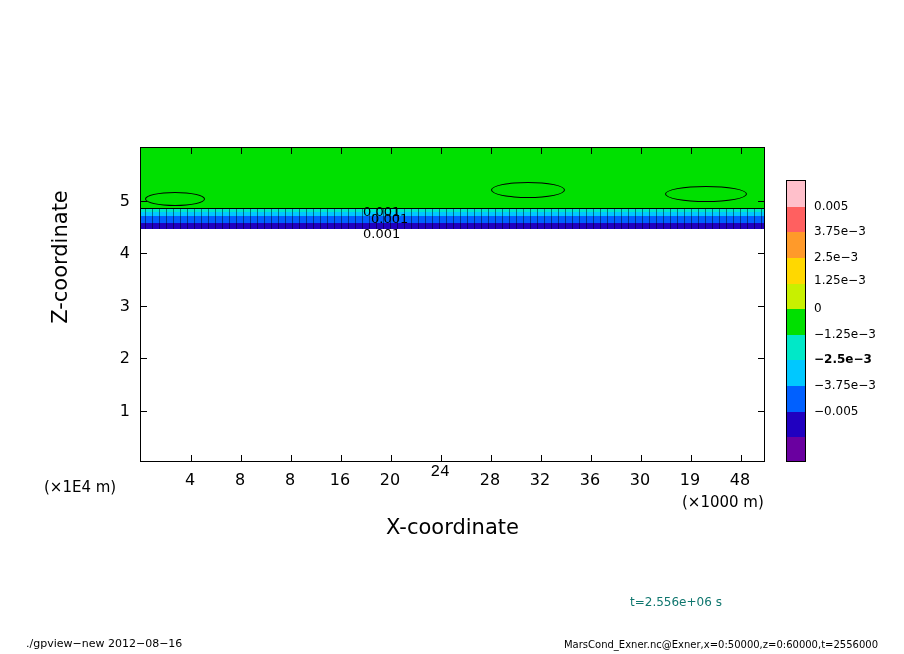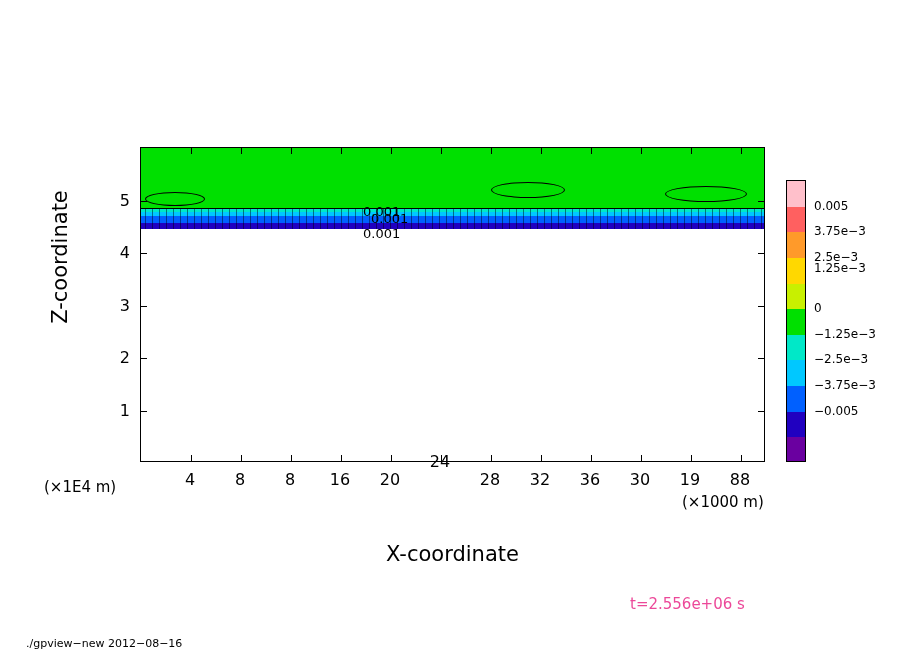--- a/index.html
+++ b/index.html
@@ -93,21 +93,20 @@
     text-align: right;
     transform: translateY(-50%);
   }
 
   #x-axis-title {
     left: 140px; top: 515px;
     width: 625px;
     text-align: center;
     font-size: 21px;
     color: #000000;
-    margin-top: 27px;
   }
   #y-axis-title {
     left: -40px; top: 245px;
     width: 200px;
     text-align: center;
     font-size: 21px;
     color: #000000;
     transform: rotate(-90deg);
   }
   #x-unit-left {
@@ -142,22 +141,22 @@
   #contour-interval {
     left: 0; top: 562px;
     width: 904px;
     text-align: center;
     font-size: 16px;
     color: #000000;
     letter-spacing: 0.5px;
   }
   #time-label {
     left: 630px; top: 595px;
-    font-size: 15px;
-    color: #ec4899;
+    font-size: 12px;
+    color: #0f766e;
   }
   #footer-left {
     left: 26px; top: 637px;
     font-size: 11px;
     color: #000000;
   }
   #footer-right {
     right: 26px; top: 639px;
     font-size: 10px;
     color: #000000;
@@ -322,27 +321,27 @@
         <div class="contour-text" style="left: 222px; top: 78px;">0.001</div>
       </div>
   </div>
 
   <div id="x-tick-labels">
       <div class="xlab" style="left: 190px; top: 470px;">4</div>
       <div class="xlab" style="left: 240px; top: 470px;">8</div>
       <div class="xlab" style="left: 290px; top: 470px;">8</div>
       <div class="xlab" style="left: 340px; top: 470px;">16</div>
       <div class="xlab" style="left: 390px; top: 470px;">20</div>
-      <div class="xlab" style="left: 440px; top: 452px;">24</div>
+      <div class="xlab" style="left: 440px; top: 463px; font-family: Liberation Mono, monospace;">24</div>
       <div class="xlab" style="left: 490px; top: 470px;">28</div>
       <div class="xlab" style="left: 540px; top: 470px;">32</div>
       <div class="xlab" style="left: 590px; top: 470px; text-align: center;">36</div>
       <div class="xlab" style="left: 640px; top: 470px;">30</div>
       <div class="xlab" style="left: 690px; top: 470px;">19</div>
-      <div class="xlab" style="left: 740px; top: 470px;">88</div>
+      <div class="xlab" style="left: 740px; top: 470px;">48</div>
     </div>
   <div id="y-tick-labels">
       <div class="ylab" style="left: 98px; width: 32px; top: 409.5px;">1</div>
       <div class="ylab" style="left: 98px; width: 32px; top: 357px;">2</div>
       <div class="ylab" style="left: 98px; width: 32px; top: 304.5px;">3</div>
       <div class="ylab" style="left: 98px; width: 32px; top: 252px;">4</div>
       <div class="ylab" style="left: 98px; width: 32px; top: 199.5px;">5</div>
     </div>
 
   <div class="abs" id="x-axis-title">X-coordinate</div>
@@ -360,24 +359,25 @@
       <div class="cb-seg" style="height: 25.6364px; background: rgb(0, 232, 200);"></div>
       <div class="cb-seg" style="height: 25.6364px; background: rgb(0, 200, 255);"></div>
       <div class="cb-seg" style="height: 25.6364px; background: rgb(0, 96, 255);"></div>
       <div class="cb-seg" style="height: 25.6364px; background: rgb(32, 0, 192);"></div>
       <div class="cb-seg" style="height: 25.6364px; background: rgb(106, 0, 160);"></div>
     </div>
   <div id="colorbar-labels">
       <div class="cb-label" style="top: 205.636px;">0.005</div>
       <div class="cb-label" style="top: 231.273px;">3.75e−3</div>
       <div class="cb-label" style="top: 256.909px;">2.5e−3</div>
-      <div class="cb-label" style="top: 268px;">1.25e−3</div>
+      <div class="cb-label" style="top: 280px;">1.25e−3</div>
       <div class="cb-label" style="top: 308.182px;">0</div>
       <div class="cb-label" style="top: 333.818px;">−1.25e−3</div>
-      <div class="cb-label" style="top: 359.455px;">−2.5e−3</div>
+      <div class="cb-label" style="top: 359.455px; font-weight: bold;">−2.5e−3</div>
       <div class="cb-label" style="top: 385.091px;">−3.75e−3</div>
       <div class="cb-label" style="top: 410.727px;">−0.005</div>
     </div>
 
   <div class="abs" id="time-label">t=2.556e+06 s</div>
   <div class="abs" id="footer-left">./gpview−new  2012−08−16</div>
+  <div class="abs" id="footer-right">MarsCond_Exner.nc@Exner,x=0:50000,z=0:60000,t=2556000</div>
 
 </div>
 
 </body></html>

